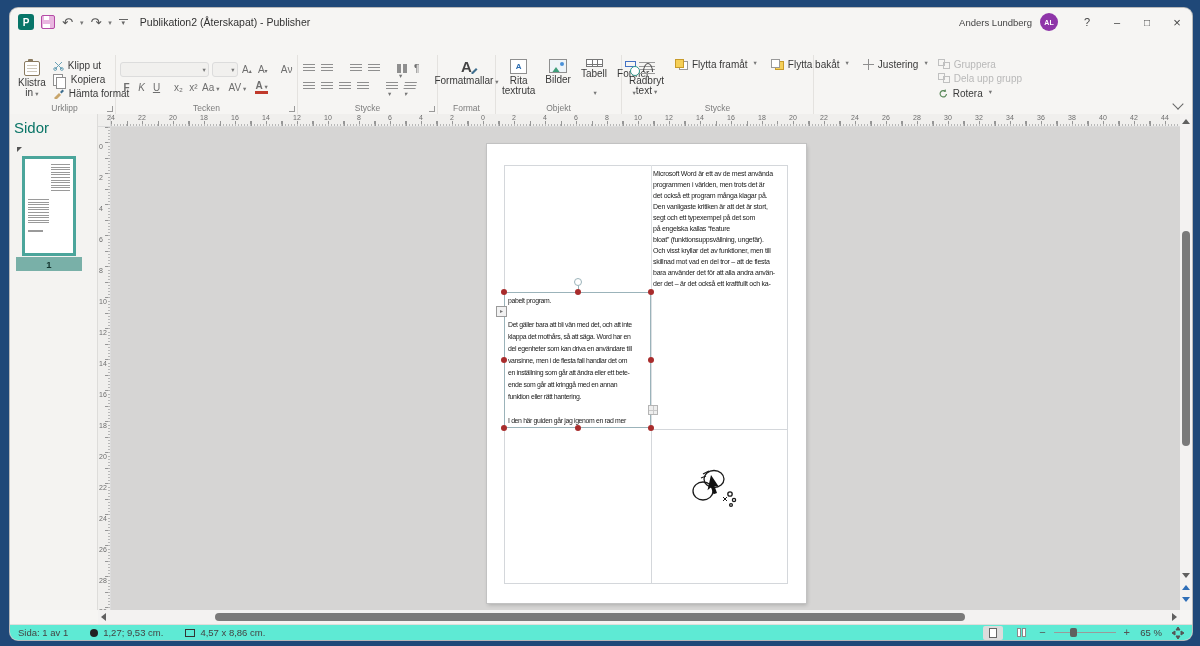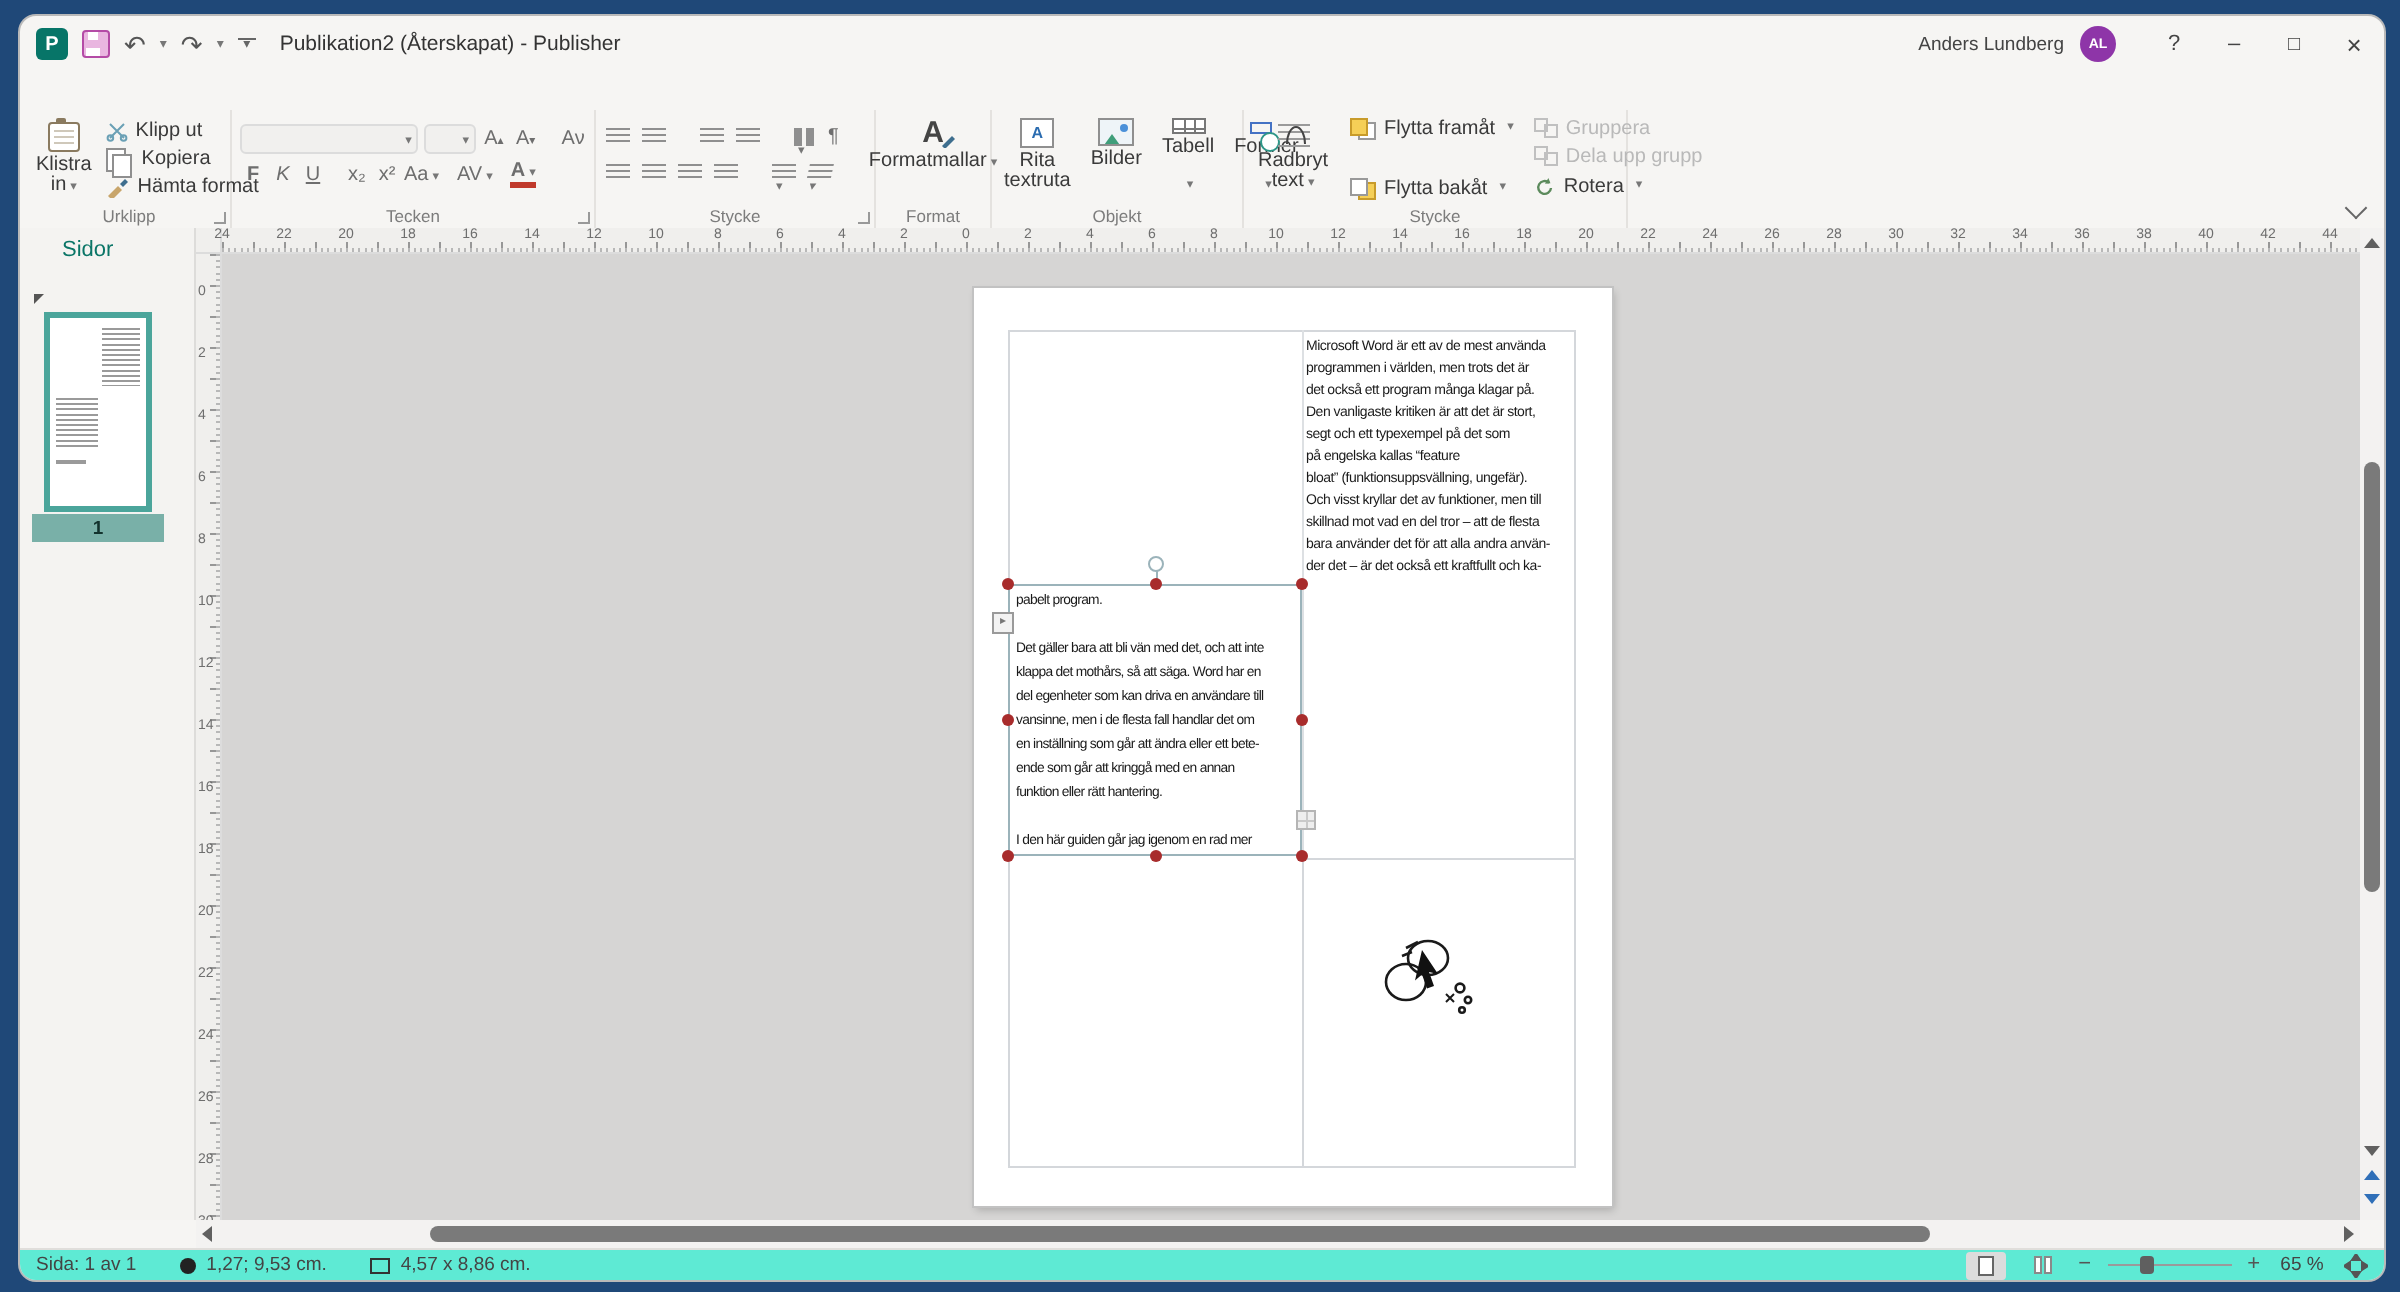--- a/index.html
+++ b/index.html
@@ -72,21 +72,21 @@
   .ic-grp2{width:12px;height:10px;position:relative}
   .ic-grp2::before{content:"";position:absolute;left:0;top:0;width:5px;height:5px;border:1px solid #c0c0c0}
   .ic-grp2::after{content:"";position:absolute;right:0;bottom:0;width:5px;height:5px;border:1px solid #c0c0c0}
   .ic-fontcolor{font-size:10px;font-weight:bold;color:#6e6e6e;border-bottom:3px solid #c0392b;line-height:9px}
   .combo{height:13px;border:1px solid #dcdcdc;border-radius:3px;background:#f1f0ee;display:flex;align-items:center;justify-content:flex-end;padding-right:2px}
   .fkbtn{font-size:10px;color:#6e6e6e;width:13px;text-align:center}
   .sep-v{width:1px;background:#e4e2df;margin:1px 2px}
 
   
   .sidebar{position:absolute;left:0;top:106px;width:88px;bottom:30px;background:#f4f3f1;border-right:1px solid #dddcda;box-sizing:border-box}
-  .sidebar-title{color:#0a7567;font-size:11px;padding:5px 0 0 21px}
+  .sidebar-title{color:#0a7567;font-size:15px;padding:5px 0 0 4px}
   .collapse-tri{position:absolute;left:7px;top:33px;width:0;height:0;border-left:5px solid #555;border-bottom:5px solid transparent}
   .thumb{position:absolute;left:12px;top:42px;width:54px;height:100px;background:#fff;border:3px solid #4ba59b;box-sizing:border-box}
   .mini-r{position:absolute;right:3px;top:5px;width:19px;height:29px;background:repeating-linear-gradient(#9a9a9a 0 1px,transparent 1px 2.6px)}
   .mini-l{position:absolute;left:3px;top:40px;width:21px;height:25px;background:repeating-linear-gradient(#9a9a9a 0 1px,transparent 1px 2.6px)}
   .mini-s{position:absolute;left:3px;top:71px;width:15px;height:2px;background:#9a9a9a}
   .pagenum{position:absolute;left:6px;top:143px;width:66px;height:14px;background:#79b0a8;color:#13332e;font-size:9.5px;font-weight:bold;display:flex;align-items:center;justify-content:center}
 
   
   .rcorner{position:absolute;left:88px;top:106px;width:13px;height:13px;background:#f0efed;border-right:1px solid #dcdcdc;border-bottom:1px solid #dcdcdc;box-sizing:border-box}
   .hruler{position:absolute;left:101px;top:106px;width:1069px;height:13px;background:
@@ -298,21 +298,21 @@
       </div>
       <div class="grp-label">Objekt</div>
     </div>
 
     <div class="grp" style="width:192px">
       <div class="grp-body" style="gap:4px;padding-left:3px">
         <div class="bigbtn">
           <span class="ic-wrap"></span>
           <span class="lbl"><span>Radbryt</span><br><span class="dd">text</span></span>
         </div>
-        <div style="display:flex;flex-direction:column;gap:19px;padding-top:2px">
+        <div style="display:flex;flex-direction:row;gap:8px;padding-top:2px">
           <div class="smallrow dd">
             <span class="ic-fwd"></span>
             <span class="lbl">Flytta framåt</span>
           </div>
           <div class="smallrow dd">
             <span class="ic-bwd"></span>
             <span class="lbl">Flytta bakåt</span>
           </div>
           <div class="smallrow dd">
             <span class="ic-align"></span>

